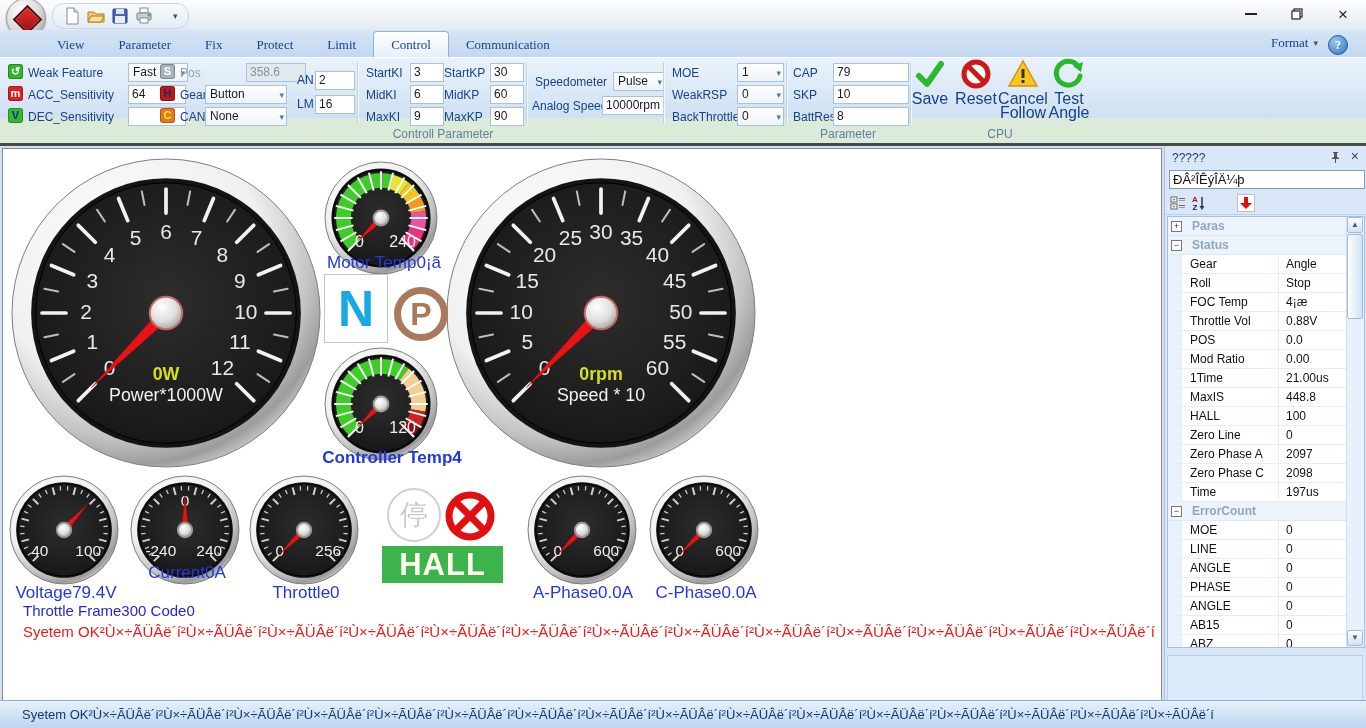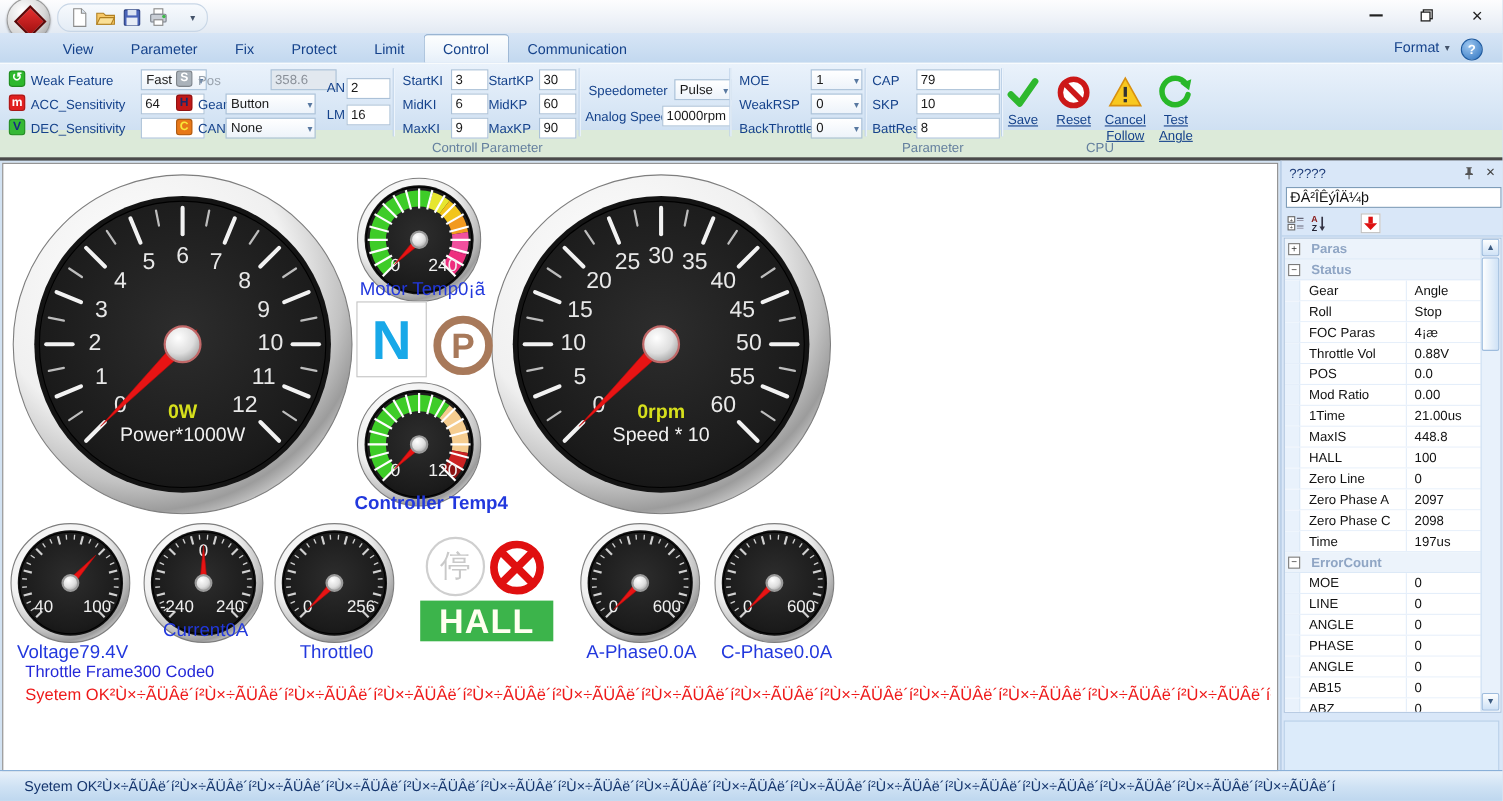--- a/index.html
+++ b/index.html
@@ -18,21 +18,21 @@
     padding:0 10px;background:linear-gradient(#f7fafd,#e4ecf5);border:1px solid #c8d6e6;border-radius:12px;}
   .qicon{width:18px;height:18px;display:inline-block;}
   #qat-more{margin-left:14px;font-size:9px;color:#44536a;cursor:default;}
   #wincontrols{position:absolute;right:0;top:0;height:30px;display:flex;}
   .winbtn{width:46px;height:28px;display:flex;align-items:center;justify-content:center;color:#222;}
   .winbtn .minbar{width:12px;height:0;border-bottom:2px solid #222;}
   .winbtn .xchar{font-size:17px;line-height:17px;}
 
   
   #tabrow{position:absolute;left:0;top:30px;width:1366px;height:27px;
-    background:linear-gradient(#d7e5f6,#c2d8ef);display:flex;align-items:flex-end;}
+    background:linear-gradient(#d7e5f6,#c2d8ef);display:flex;align-items:flex-end;font-family:Liberation Serif, serif;}
   #tabs{display:flex;margin-left:40px;height:27px;align-items:flex-end;}
   .tab{height:24px;line-height:24px;padding:0 17px;font-size:13px;color:#15428b;white-space:nowrap;}
   .tab.active{background:linear-gradient(#fdfefe,#f0f6fc 60%,#e6eff9);border:1px solid #94b0cf;border-bottom:none;
     border-radius:4px 4px 0 0;height:25px;line-height:25px;}
   #format-menu{position:absolute;right:48px;top:5px;font-size:13px;color:#15428b;display:flex;align-items:center;gap:5px;}
   #help-btn{position:absolute;right:18px;top:5px;width:18px;height:18px;border-radius:50%;
     background:radial-gradient(circle at 35% 30%,#9cc6f0,#2f74c0);color:#fff;font-weight:bold;
     font-size:12px;text-align:center;line-height:18px;border:1px solid #1f5a9e;}
 
   
@@ -44,21 +44,21 @@
   .rinput{position:absolute;height:17px;background:#fff;border:1px solid #abc1d8;font-size:12px;
     line-height:17px;padding:0 3px;color:#1a1a1a;white-space:nowrap;overflow:hidden;}
   .rinput.disabled{background:#e2e8ef;color:#8a9099;}
   .rdrop{position:absolute;height:17px;background:linear-gradient(#ffffff,#edf3fa);border:1px solid #abc1d8;
     font-size:12px;line-height:17px;padding:0 14px 0 4px;color:#1a1a1a;white-space:nowrap;}
   .rdrop .caret{position:absolute;right:2px;top:1px;font-size:9px;color:#5878a0;}
   .ricon{position:absolute;width:15px;height:15px;border-radius:3px;font-weight:bold;font-size:11px;
     line-height:15px;text-align:center;box-shadow:0 0 0 1px rgba(0,0,0,.25) inset;}
   .vdiv{position:absolute;top:4px;height:62px;width:1px;background:#bed2e8;border-right:1px solid #f2f8fe;}
   .glabel{position:absolute;top:69px;height:14px;font-size:12px;color:#647f9e;text-align:center;}
-  .cpu-btn{position:absolute;top:10px;text-align:center;font-size:12px;color:#15428b;line-height:14px;text-decoration:underline;}
+  .cpu-btn{position:absolute;top:0;text-align:center;font-size:16px;color:#15428b;line-height:14px;}
   .cpu-btn svg{display:block;margin:0 auto 2px auto;}
 
   
   #content{position:absolute;left:0;top:143px;width:1366px;height:557px;
     border-top:3px solid #4a4a4a;box-sizing:border-box;}
   #main-canvas{position:absolute;left:2px;top:2px;width:1158px;height:552px;background:#fff;
     border:1px solid #8a8a8a;box-sizing:content-box;}
   .gauge{position:absolute;}
   .dial-label{position:absolute;text-align:center;font-size:17px;color:#2238dd;white-space:nowrap;}
   #n-box{position:absolute;left:321px;top:125px;width:62px;height:67px;background:#fff;
@@ -879,21 +879,21 @@
               <span class="pname">Gear</span>
               <span class="pval">Angle</span>
             </div>
             <div class="prow">
               <span class="gut"></span>
               <span class="pname">Roll</span>
               <span class="pval">Stop</span>
             </div>
             <div class="prow">
               <span class="gut"></span>
-              <span class="pname">FOC Paras</span>
+              <span class="pname">FOC Temp</span>
               <span class="pval">4¡æ</span>
             </div>
             <div class="prow">
               <span class="gut"></span>
               <span class="pname">Throttle Vol</span>
               <span class="pval">0.88V</span>
             </div>
             <div class="prow">
               <span class="gut"></span>
               <span class="pname">POS</span>

